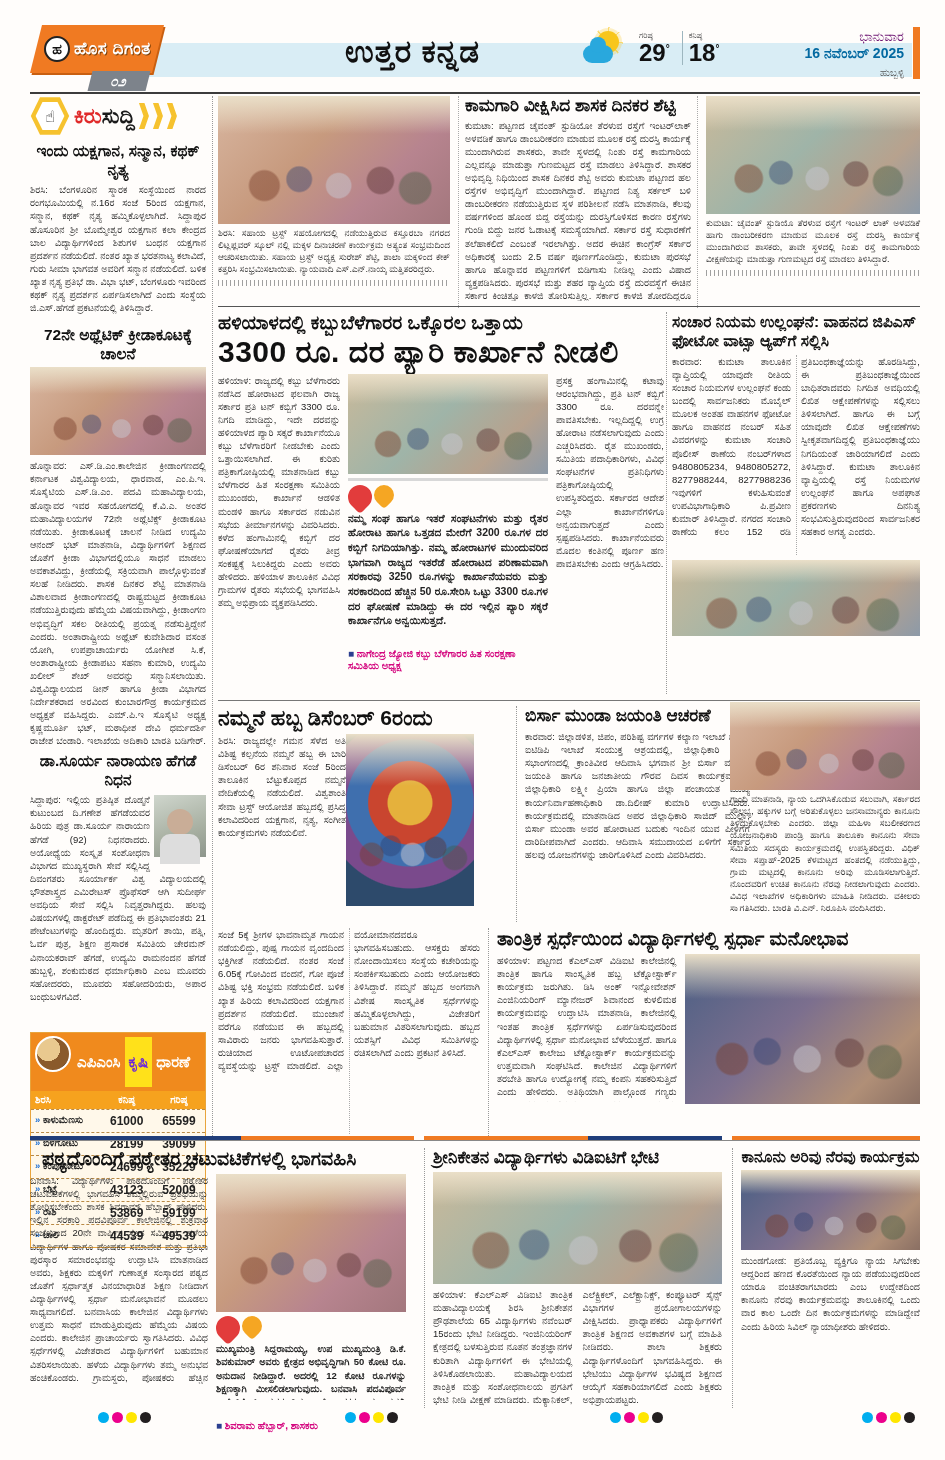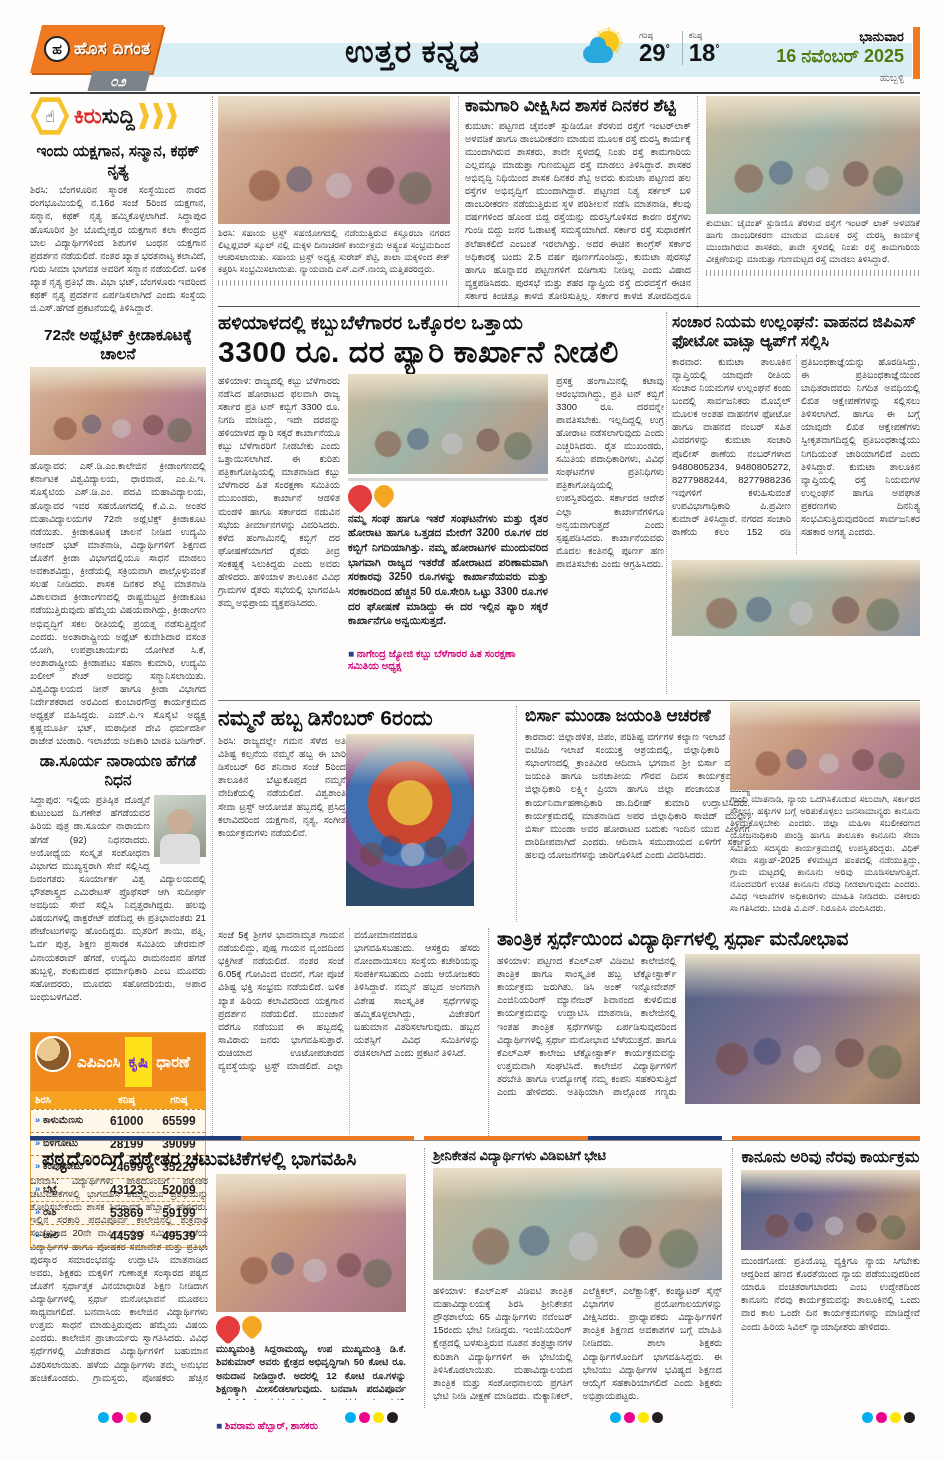--- a/index.html
+++ b/index.html
@@ -23,22 +23,22 @@
       repeating-conic-gradient(#f8c61c 0 6deg, transparent 6deg 45deg); border-radius:50%; opacity:.55; }
   .wcloud { position:absolute; left:0; top:14px; width:30px; height:18px; background:#29a8dd; border-radius:12px; }
   .wcloud::before { content:""; position:absolute; left:7px; top:-8px; width:16px; height:16px; background:#29a8dd; border-radius:50%; }
   .wtemp { display:flex; align-items:flex-start; gap:6px; }
   .wt { display:flex; flex-direction:column; align-items:flex-start; padding:0 6px; }
   .wt + .wt { border-left:1px solid #9db6bf; }
   .wt-label { font-size:8px; color:#444; }
   .wt-val { font-size:24px; font-weight:bold; color:#111; line-height:1; }
   .wt-val sup { font-size:10px; }
   .dateblock { position:absolute; right:16px; top:4px; text-align:right; line-height:1.25; }
-  .db-day { color:#000000; font-weight:bold; font-size:13px; }
-  .db-date { color:#4d7c0f; font-weight:bold; font-size:18px; }
+  .db-day { color:#701a75; font-weight:normal; font-size:13px; }
+  .db-date { color:#0369a1; font-weight:bold; font-size:14px; }
   .db-city { color:#555; font-size:10px; margin-top:4px; }
   .mh-endbar { position:absolute; right:0; top:2px; width:7px; height:52px; background:#f07a22; }
   .mh-rule { position:absolute; left:30px; right:25px; top:92px; border-top:2px solid #3c3c3c; }
 
   
   .headline { font-weight:bold; color:#111; }
   .body-text { font-size:9.5px; line-height:1.38; text-align:justify; color:#222; }
   .vline { border-left:1px dotted #9a9a9a; }
   .ph { background:linear-gradient(135deg,#c9b99a,#9fb4a8 45%,#b7a28e 75%,#8d9aa8); position:relative; overflow:hidden; }
   .ph::before { content:""; position:absolute; inset:0; background:
@@ -145,21 +145,21 @@
   .topbar { position:absolute; top:1136px; height:4px; display:flex; }
   .topbar .navy { background:#1f3d7a; height:4px; }
   .topbar .org { background:#f07a22; height:4px; }
   .s1 { position:absolute; left:30px; top:1148px; width:384px; height:260px; }
   .s1-h { font-size:19px; margin-bottom:4px;padding-left:12px; }
   .s1-flex { display:flex; gap:8px; }
   .s1-t { width:178px; }
   .s1-r { width:190px; }
   .s1-p { height:138px; }
   .s2 { position:absolute; left:424px; top:1148px; width:298px; height:260px; border-left:1px dotted #999; padding-left:8px; }
-  .s2-h { font-size:13px; margin-bottom:4px; }
+  .s2-h { font-size:17px; margin-bottom:4px; }
   .s2-p { height:112px; margin-bottom:4px; }
   .s2-b { column-count:2; column-gap:10px; height:120px; overflow:hidden; }
   .s3 { position:absolute; left:732px; top:1148px; width:188px; height:260px; border-left:1px dotted #999; padding-left:8px; }
   .s3-h { font-size:15.5px; text-align:center; margin-bottom:4px; }
   .s3-p { height:80px; margin:2px 0 4px; }
 
   
   .dots { position:absolute; top:1412px; display:flex; gap:3px; }
   .dot { width:11px; height:11px; border-radius:50%; }
   .d-c { background:#00aeef; } .d-m { background:#ec008c; } .d-y { background:#ffe600; } .d-k { background:#231f20; }

